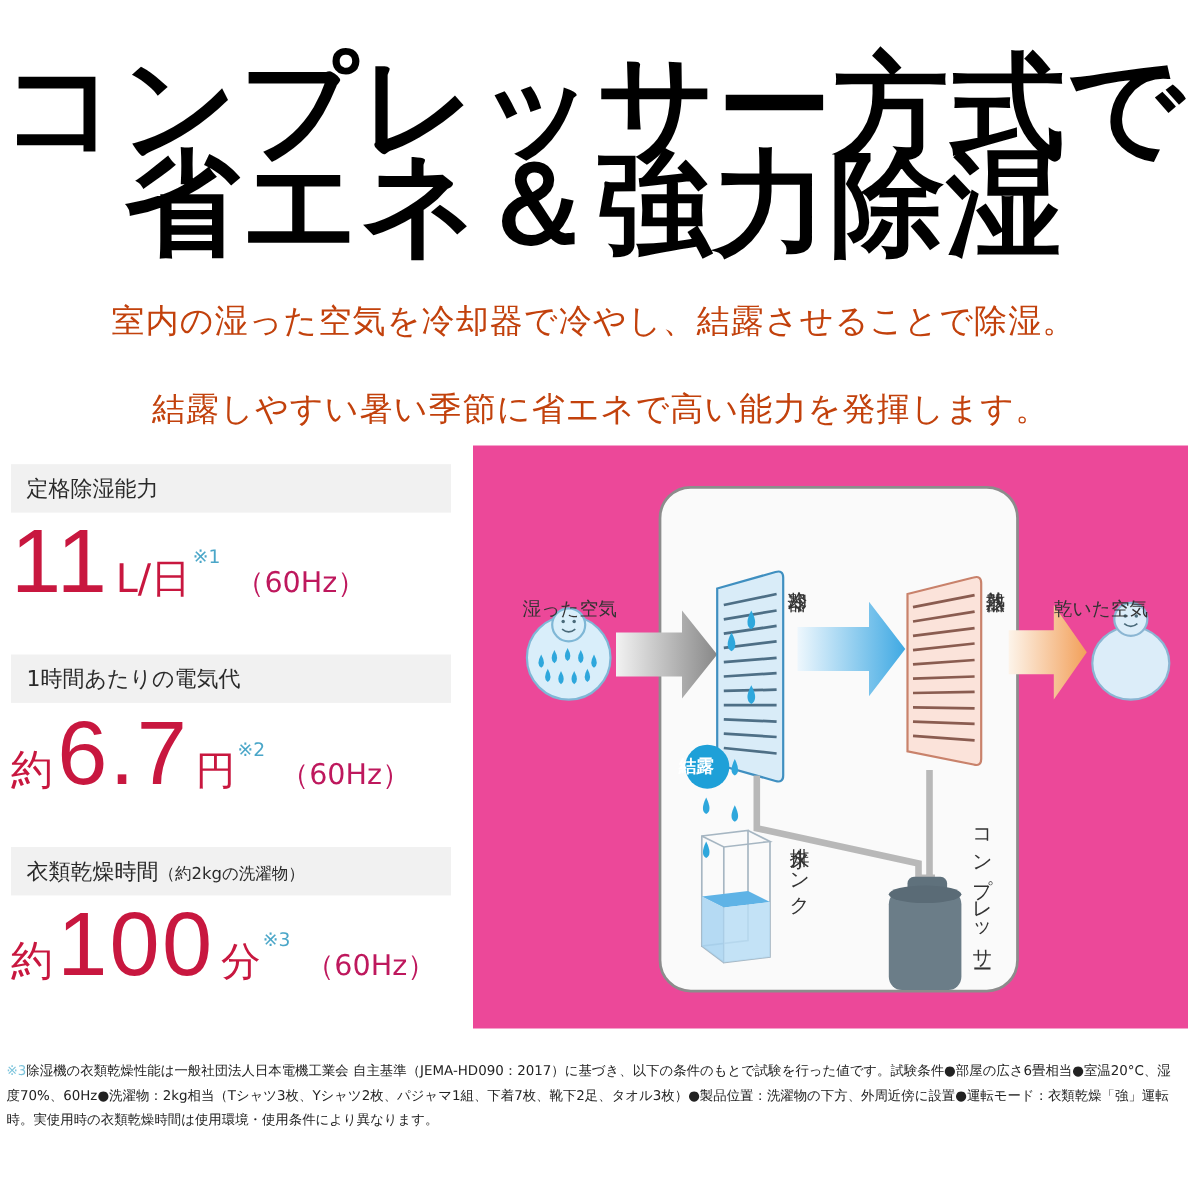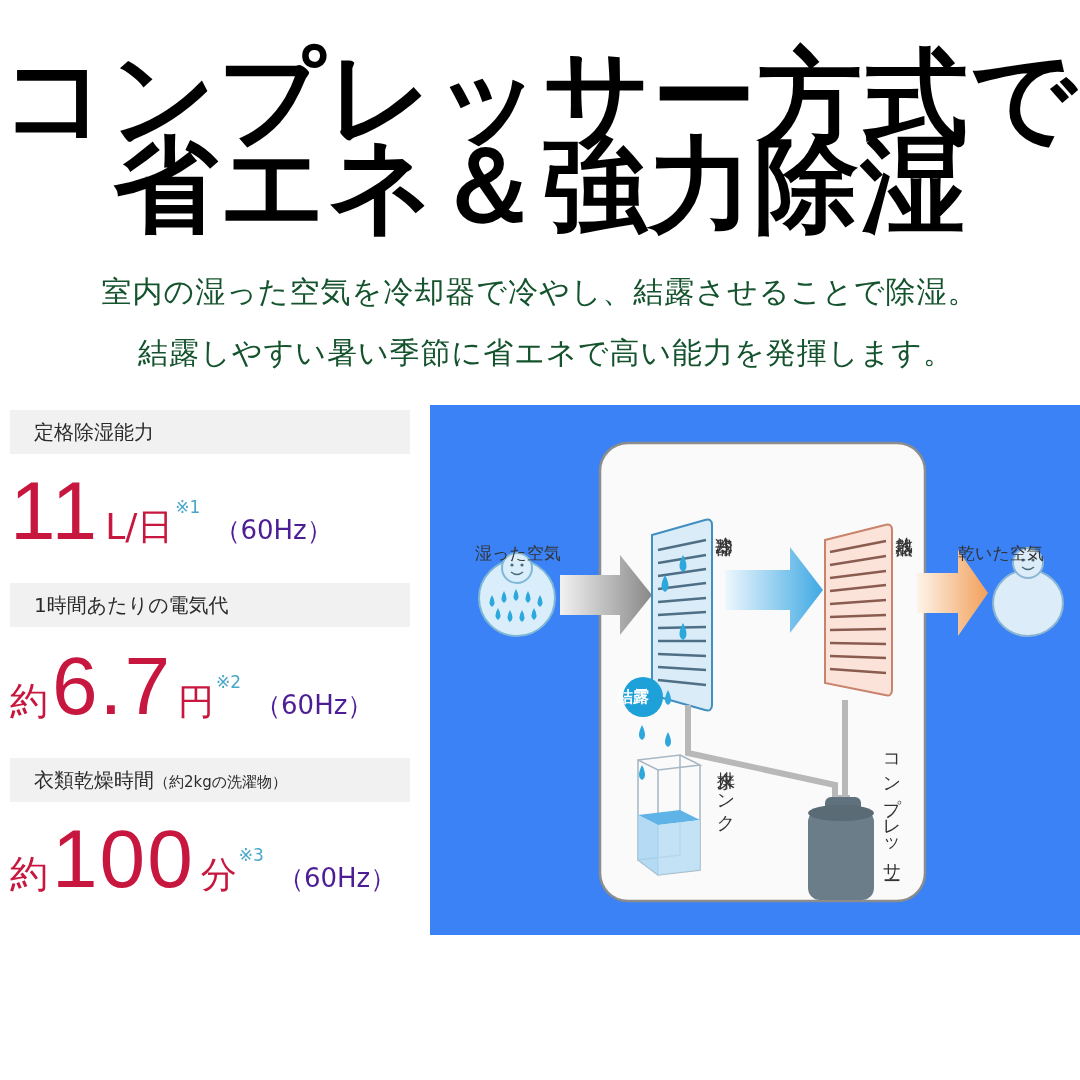--- a/index.html
+++ b/index.html
@@ -3,34 +3,34 @@
 <meta charset="utf-8">
 <style>
   * { box-sizing: border-box; margin: 0; padding: 0; }
   html, body { width: 1080px; height: 1080px; background: #ffffff; overflow: hidden; }
   body { position: relative; font-family: "DejaVu Sans", sans-serif; color: #222; }
 
   .headline { position: absolute; left: 0; width: 1080px; text-align: center; font-weight: bold; color: #000; letter-spacing: 2px; }
   .headline.l1 { top: 18px; font-size: 104px; line-height: 120px; margin-top: 19px; }
   .headline.l2 { top: 125px; font-size: 104px; line-height: 120px; }
 
-  .lead { position: absolute; left: 0; width: 1080px; text-align: center; font-size: 30px; color: #14532d; letter-spacing: 1px; }
+  .lead { position: absolute; left: 0; width: 1080px; text-align: center; font-size: 30px; color: #c2410c; letter-spacing: 1px; }
   .lead.l1 { top: 272px; }
-  .lead.l2 { top: 333px; padding-left: 12px; }
+  .lead.l2 { top: 352px; padding-left: 12px; }
 
-  .stat-label { position: absolute; left: 10px; width: 400px; height: 44px; background: #f1f1f1; font-size: 20px; line-height: 44px; padding-left: 24px; color: #2a2a2a; }
+  .stat-label { position: absolute; left: 10px; width: 400px; height: 44px; background: #f1f1f1; font-size: 20px; line-height: 44px; padding-left: 14px; color: #2a2a2a; margin-top: 12px; }
   .stat-label .small { font-size: 15px; }
   .stat-value { position: absolute; left: 10px; width: 410px; white-space: nowrap; color: #c8173f; }
   .stat-value .pre { font-size: 38px; margin-right: 4px; }
   .stat-value .num { font-family: "Liberation Sans", sans-serif; font-size: 82px; line-height: 82px; letter-spacing: 2px; }
   .stat-value .unit { font-size: 36px; margin-left: 6px; }
   .stat-value .note { font-size: 17px; color: #4aa6c8; vertical-align: 26px; margin-left: 2px; }
-  .stat-value .hz { font-size: 26px; color: #4c1d95; margin-left: 14px; }
+  .stat-value .hz { font-size: 26px; color: #be185d; margin-left: 14px; }
 
-  .diagram { position: absolute; left: 430px; top: 405px; width: 650px; height: 530px; background: #3b82f6; }
+  .diagram { position: absolute; left: 430px; top: 405px; width: 650px; height: 530px; background: #ec4899; }
   .diagram svg { position: absolute; left: 0; top: 0; }
 
   .dlabel { position: absolute; font-size: 17px; color: #333; white-space: nowrap; }
   .vlabel { position: absolute; font-size: 18px; color: #333; writing-mode: vertical-rl; letter-spacing: 1px; }
 
   .notes { position: absolute; left: 6px; top: 962px; width: 1070px; font-size: 12.2px; line-height: 22.5px; color: #222; }
   .notes .mk { color: #7cc4dc; }
 </style>
 </head>
 <body>
@@ -186,13 +186,14 @@
   <div class="dlabel" style="left:45px; top:137px;">湿った空気</div>
   <div class="dlabel" style="left:528px; top:137px;">乾いた空気</div>
   <div class="vlabel" style="left:282px; top:118px;">冷却器</div>
   <div class="vlabel" style="left:462px; top:118px;">放熱器</div>
   <div class="dlabel" style="left:187px; top:282px; color:#fff; font-size:16px; font-weight:bold;">結露</div>
   <div class="vlabel" style="left:284px; top:352px;">排水タンク</div>
   <div class="vlabel" style="left:450px; top:337px;">コンプレッサー</div>
 </div>
 
 <div class="notes">
+  <div><span class="mk">※3</span><span>除湿機の衣類乾燥性能は一般社団法人日本電機工業会 自主基準（JEMA-HD090：2017）に基づき、以下の条件のもとで試験を行った値です。試験条件●部屋の広さ6畳相当●室温20°C、湿度70%、60Hz●洗濯物：2kg相当（Tシャツ3枚、Yシャツ2枚、パジャマ1組、下着7枚、靴下2足、タオル3枚）●製品位置：洗濯物の下方、外周近傍に設置●運転モード：衣類乾燥「強」運転時。実使用時の衣類乾燥時間は使用環境・使用条件により異なります。</span></div>
 </div>
 
 </body></html>

